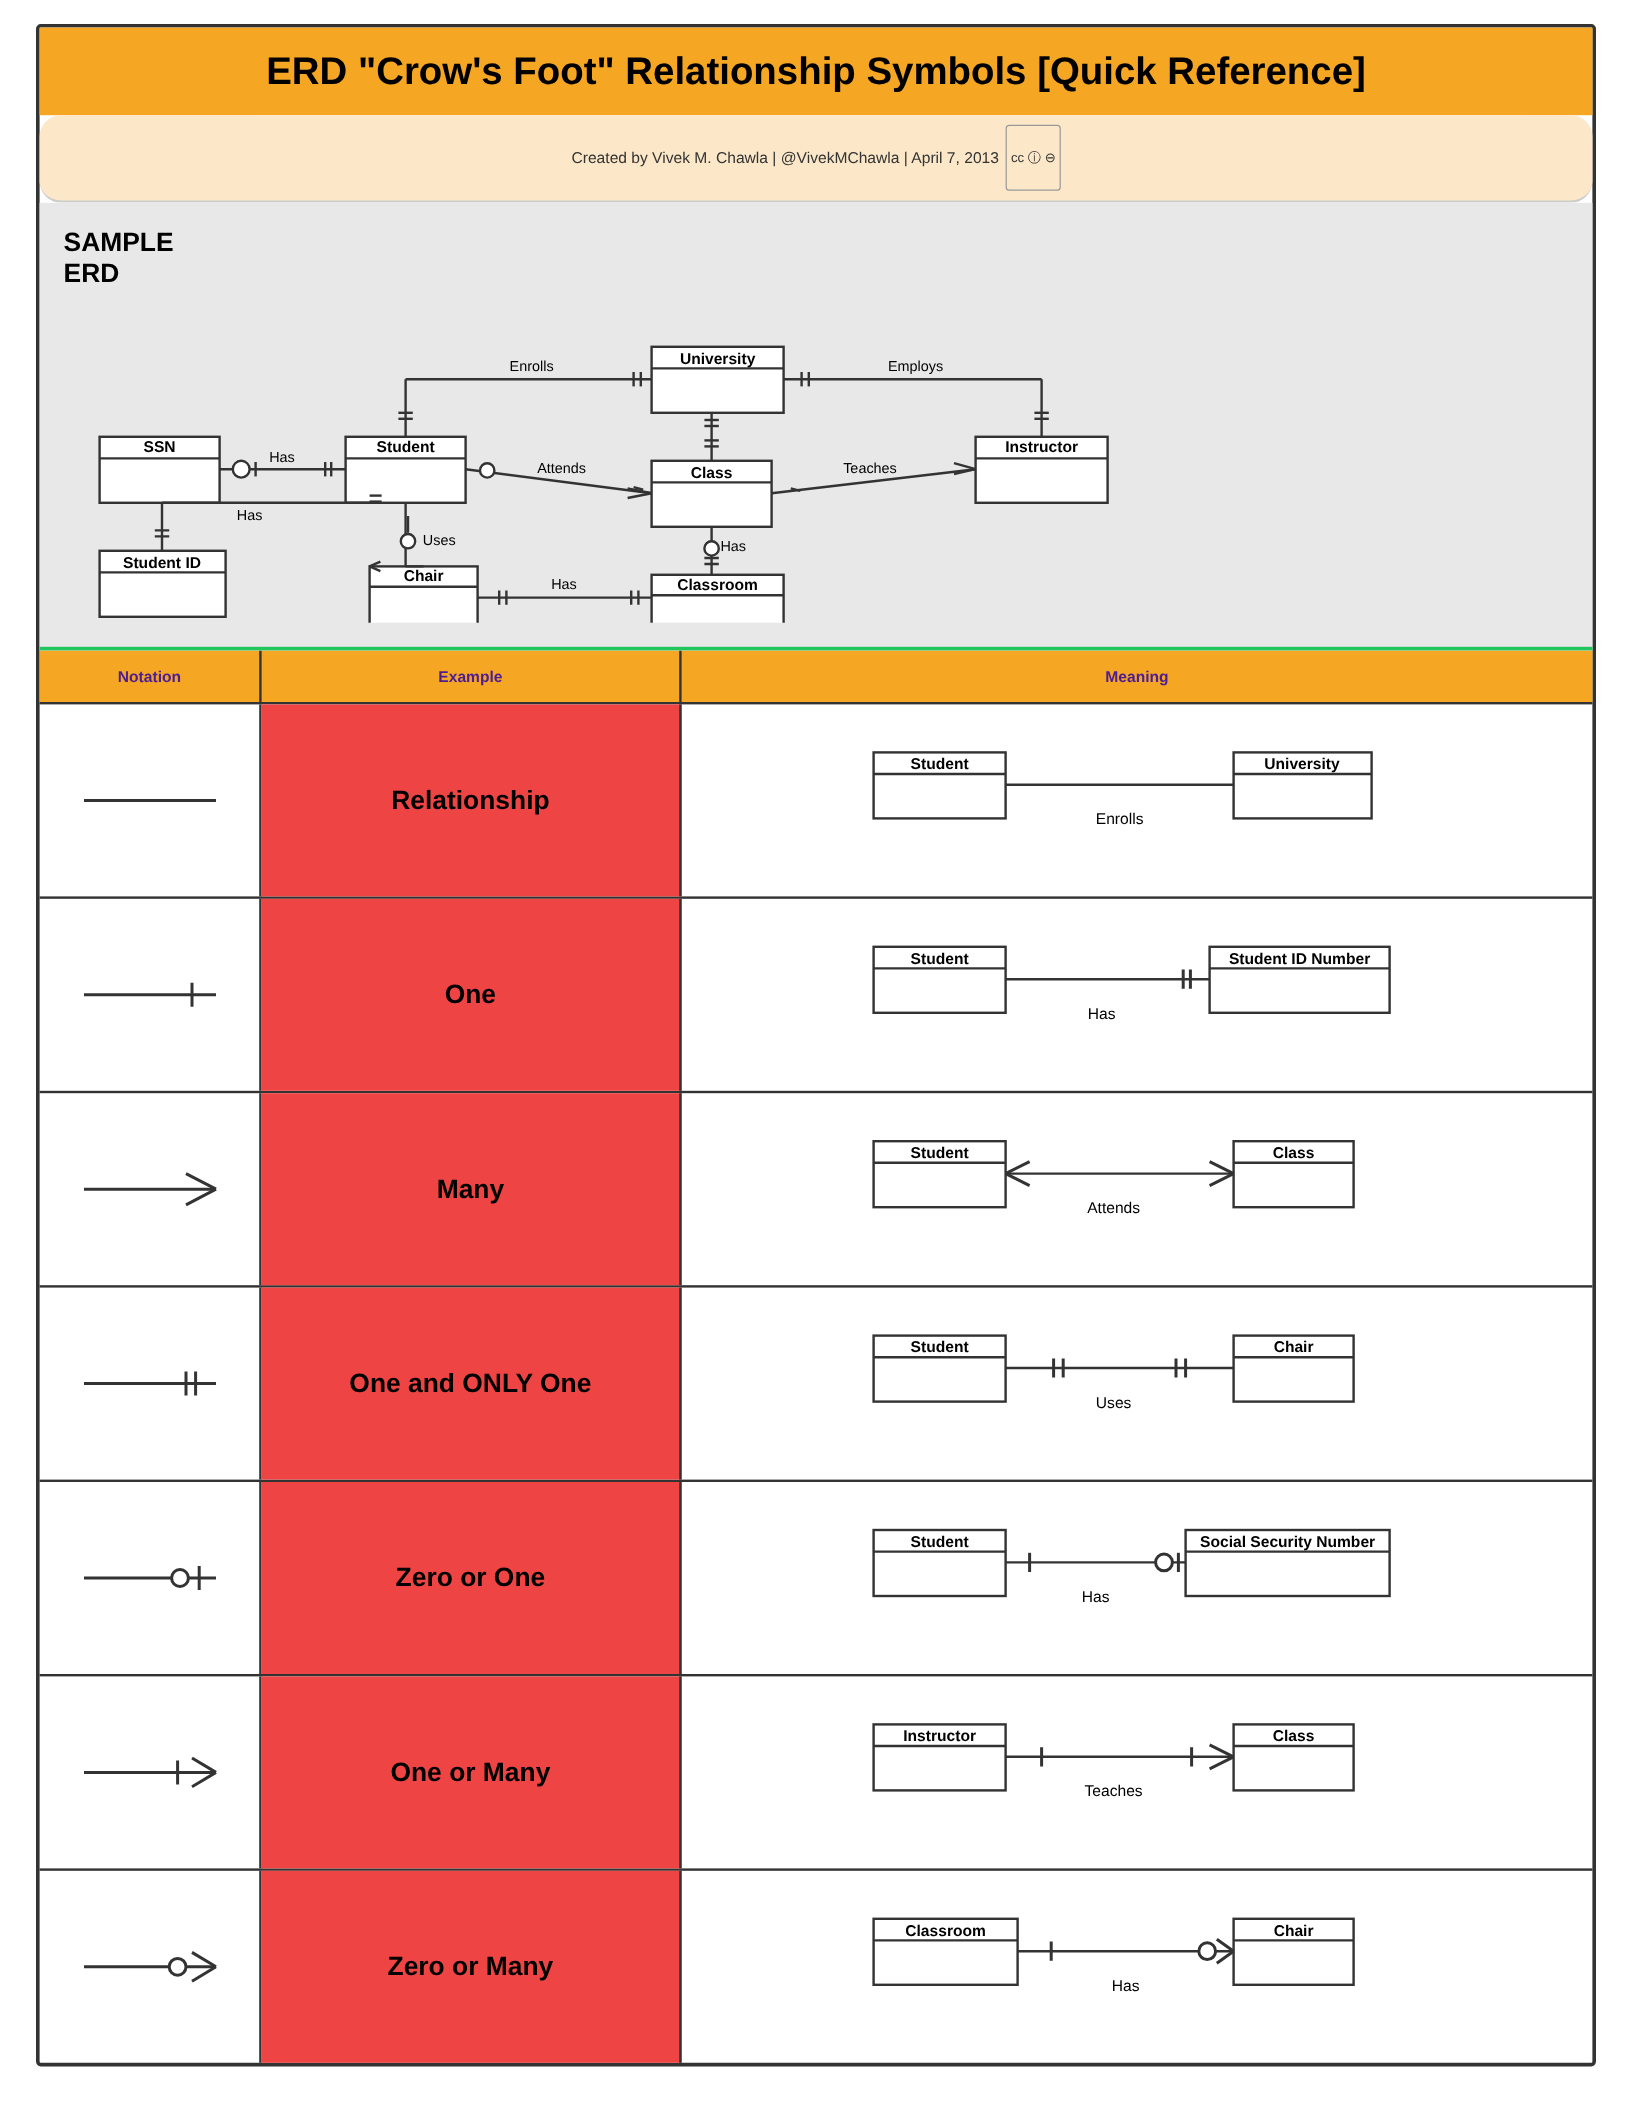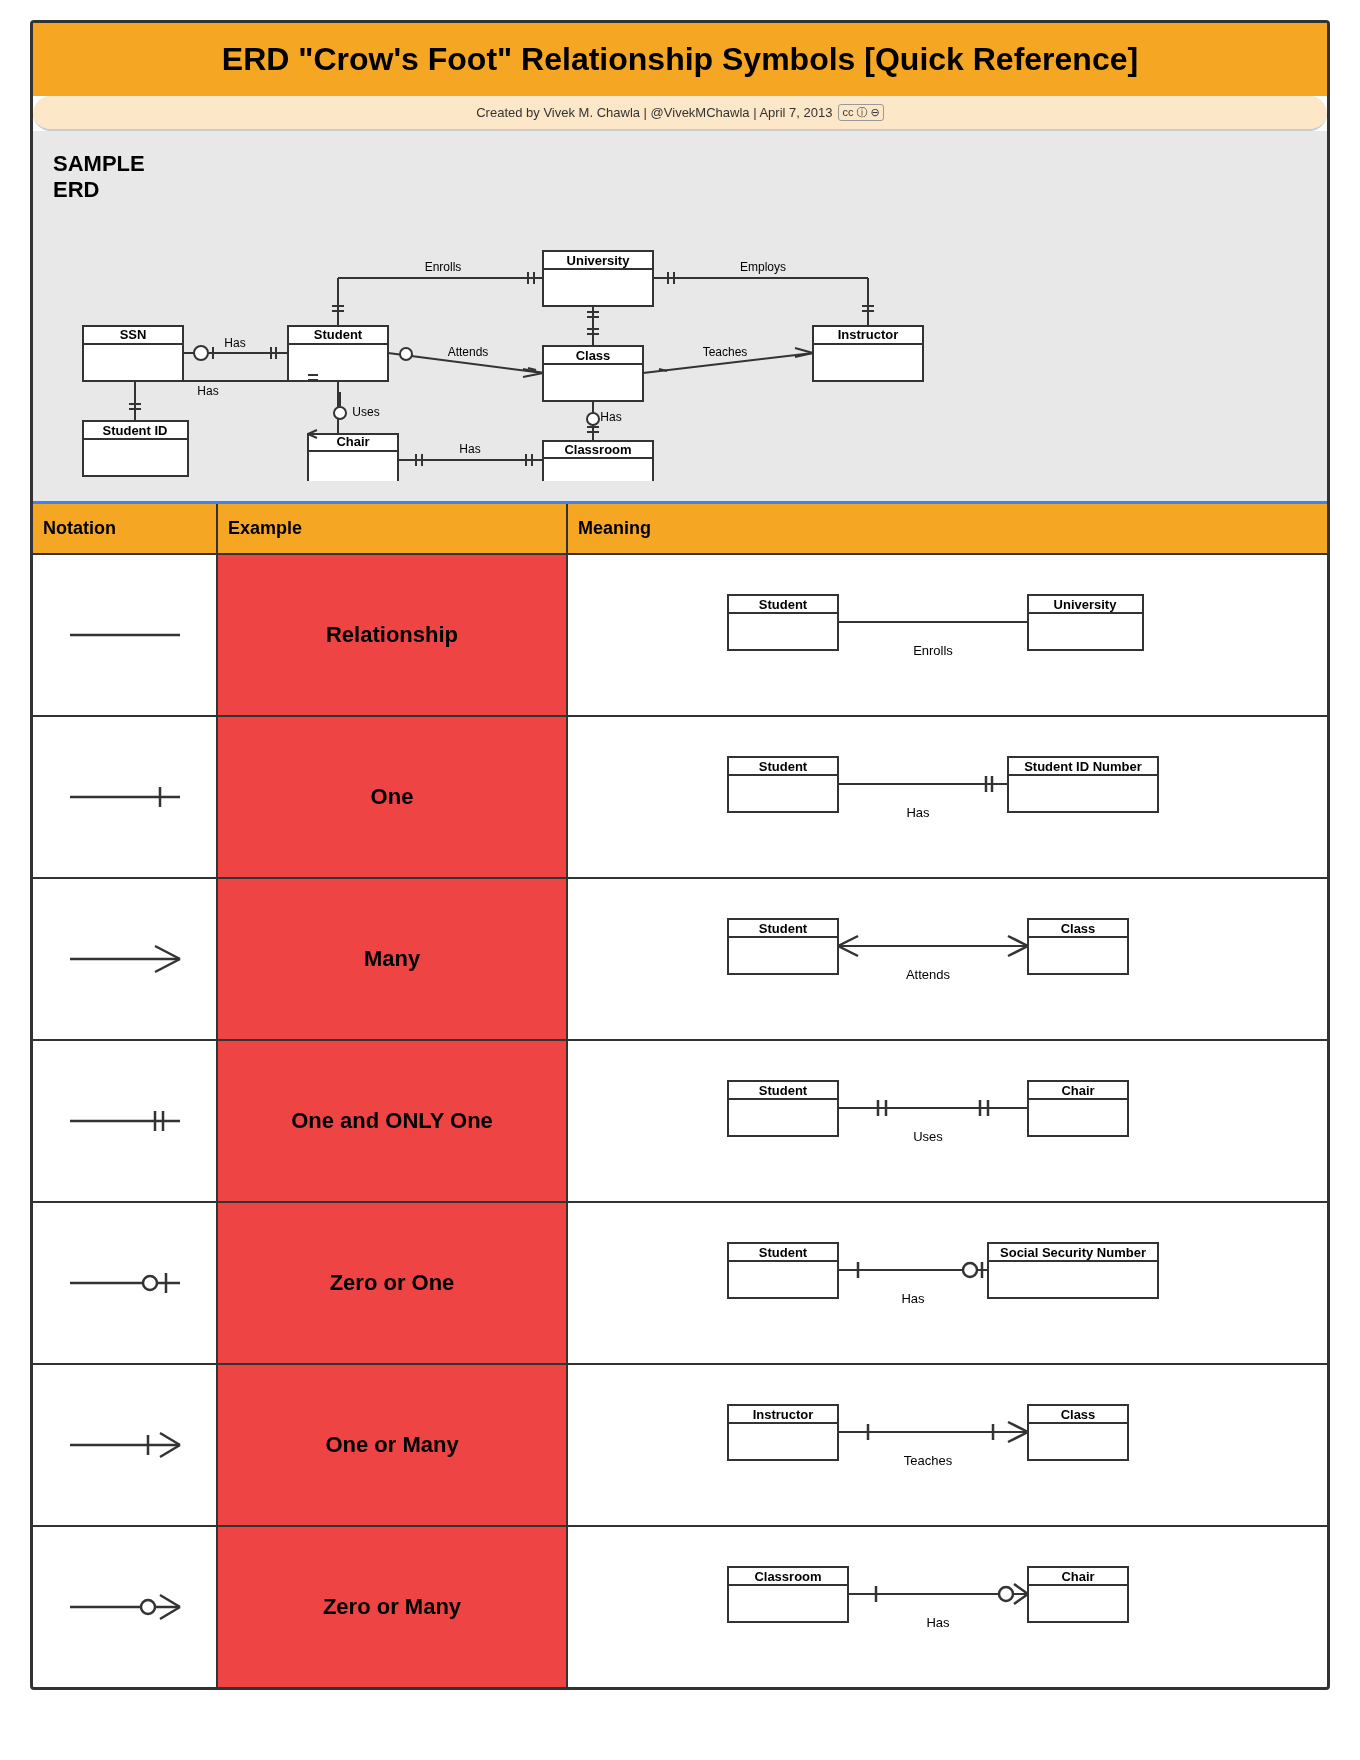--- a/index.html
+++ b/index.html
@@ -39,27 +39,27 @@
       justify-content: center;
       gap: 6px;
       border-radius: 18px;
     }
     .cc-badge {
       display: inline-flex;
       gap: 2px;
       font-size: 11px;
       border: 1px solid #999;
       border-radius: 3px;
-      padding: 0 3px;
+      padding: 19px 3px;
     }
 
     
     .erd-section {
       background: #e8e8e8;
-      border-bottom: 3px solid #3b82f6;
+      border-bottom: 3px solid #22c55e;
       padding: 20px;
       position: relative;
     }
     .erd-label {
       font-size: 22px;
       font-weight: bold;
       position: absolute;
       top: 20px;
       left: 20px;
     }
@@ -69,23 +69,24 @@
       width: 100%;
     }
     
     .table-header {
       display: grid;
       grid-template-columns: 185px 350px 1fr;
       background: #f5a623;
     }
     .table-header .col {
       padding: 14px 10px;
-      font-size: 18px;
+      text-align: center;
+      font-size: 13px;
       font-weight: bold;
-      color: #000000;
+      color: #4c1d95;
       border-right: 2px solid #333;
     }
     .table-header .col:last-child { border-right: none; }
 
     .table-row-item {
       display: grid;
       grid-template-columns: 185px 350px 1fr;
       border-top: 2px solid #333;
       min-height: 160px;
     }

